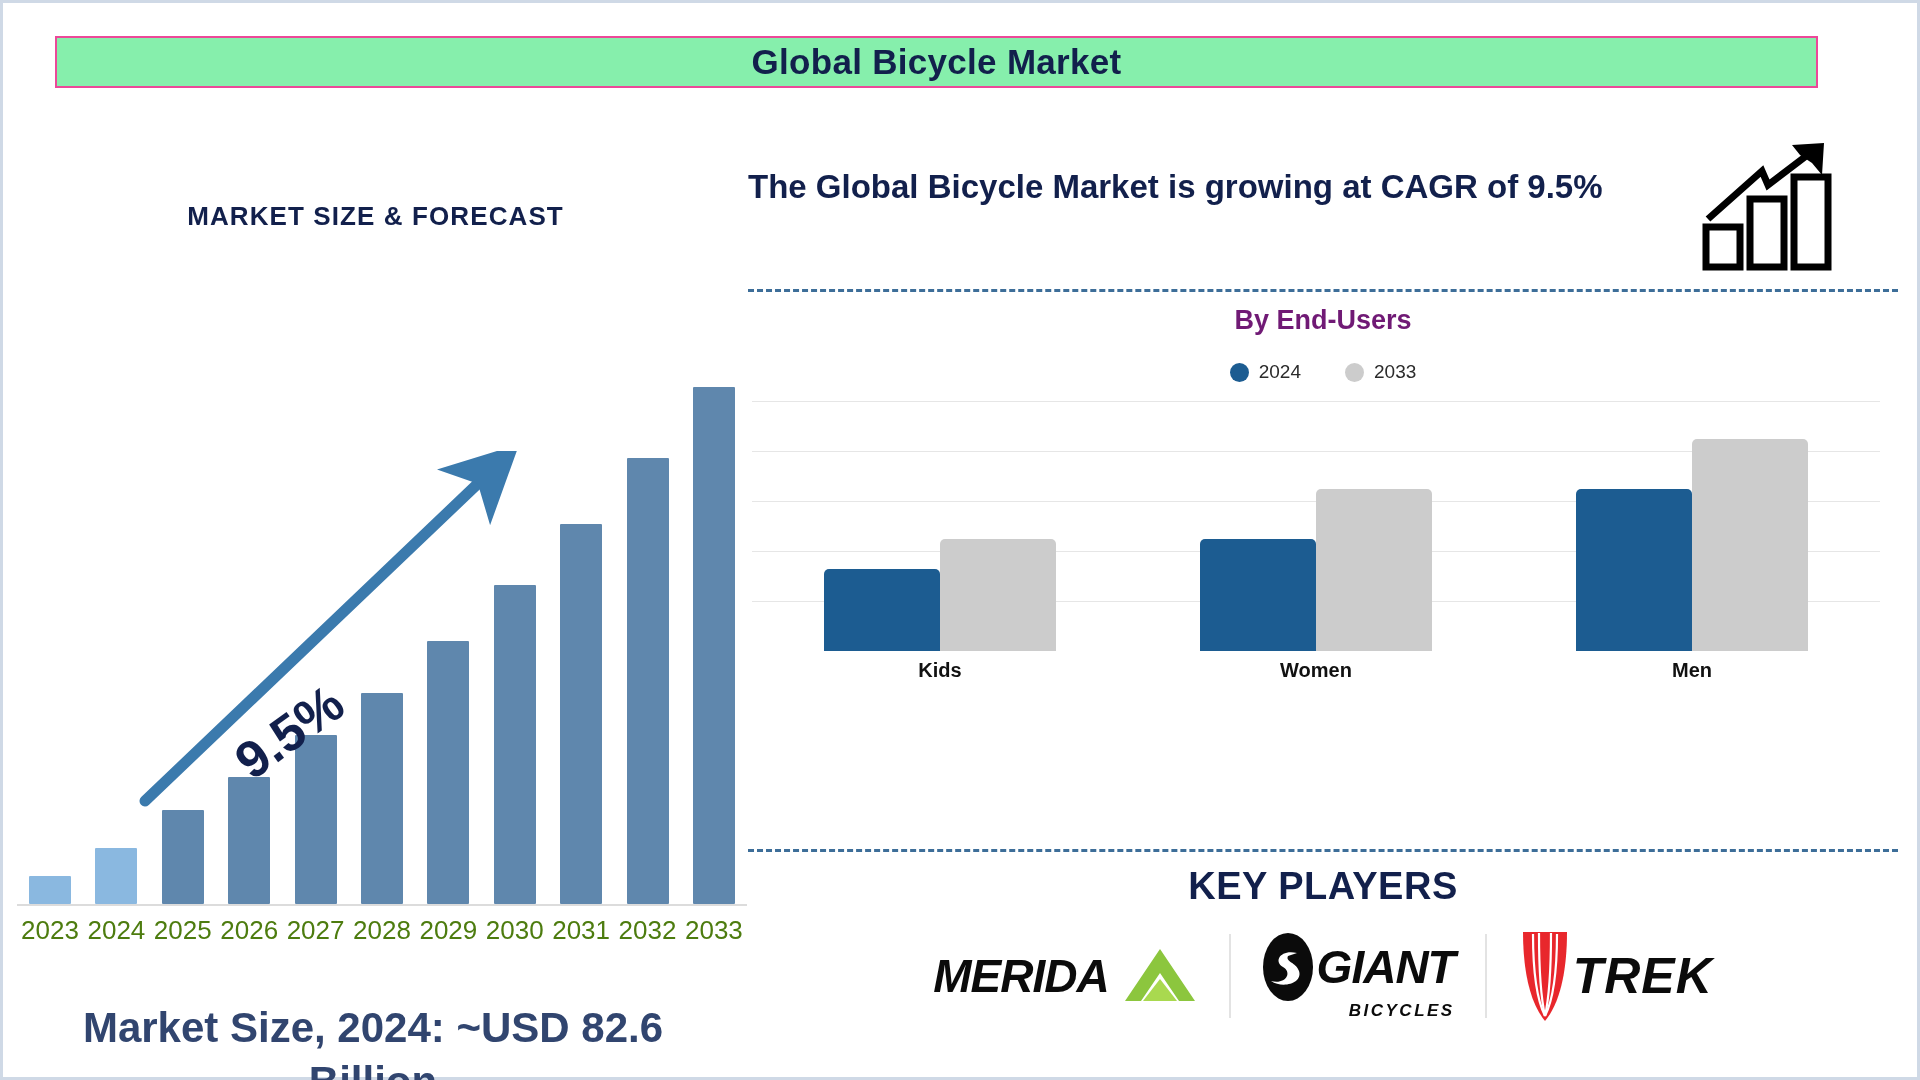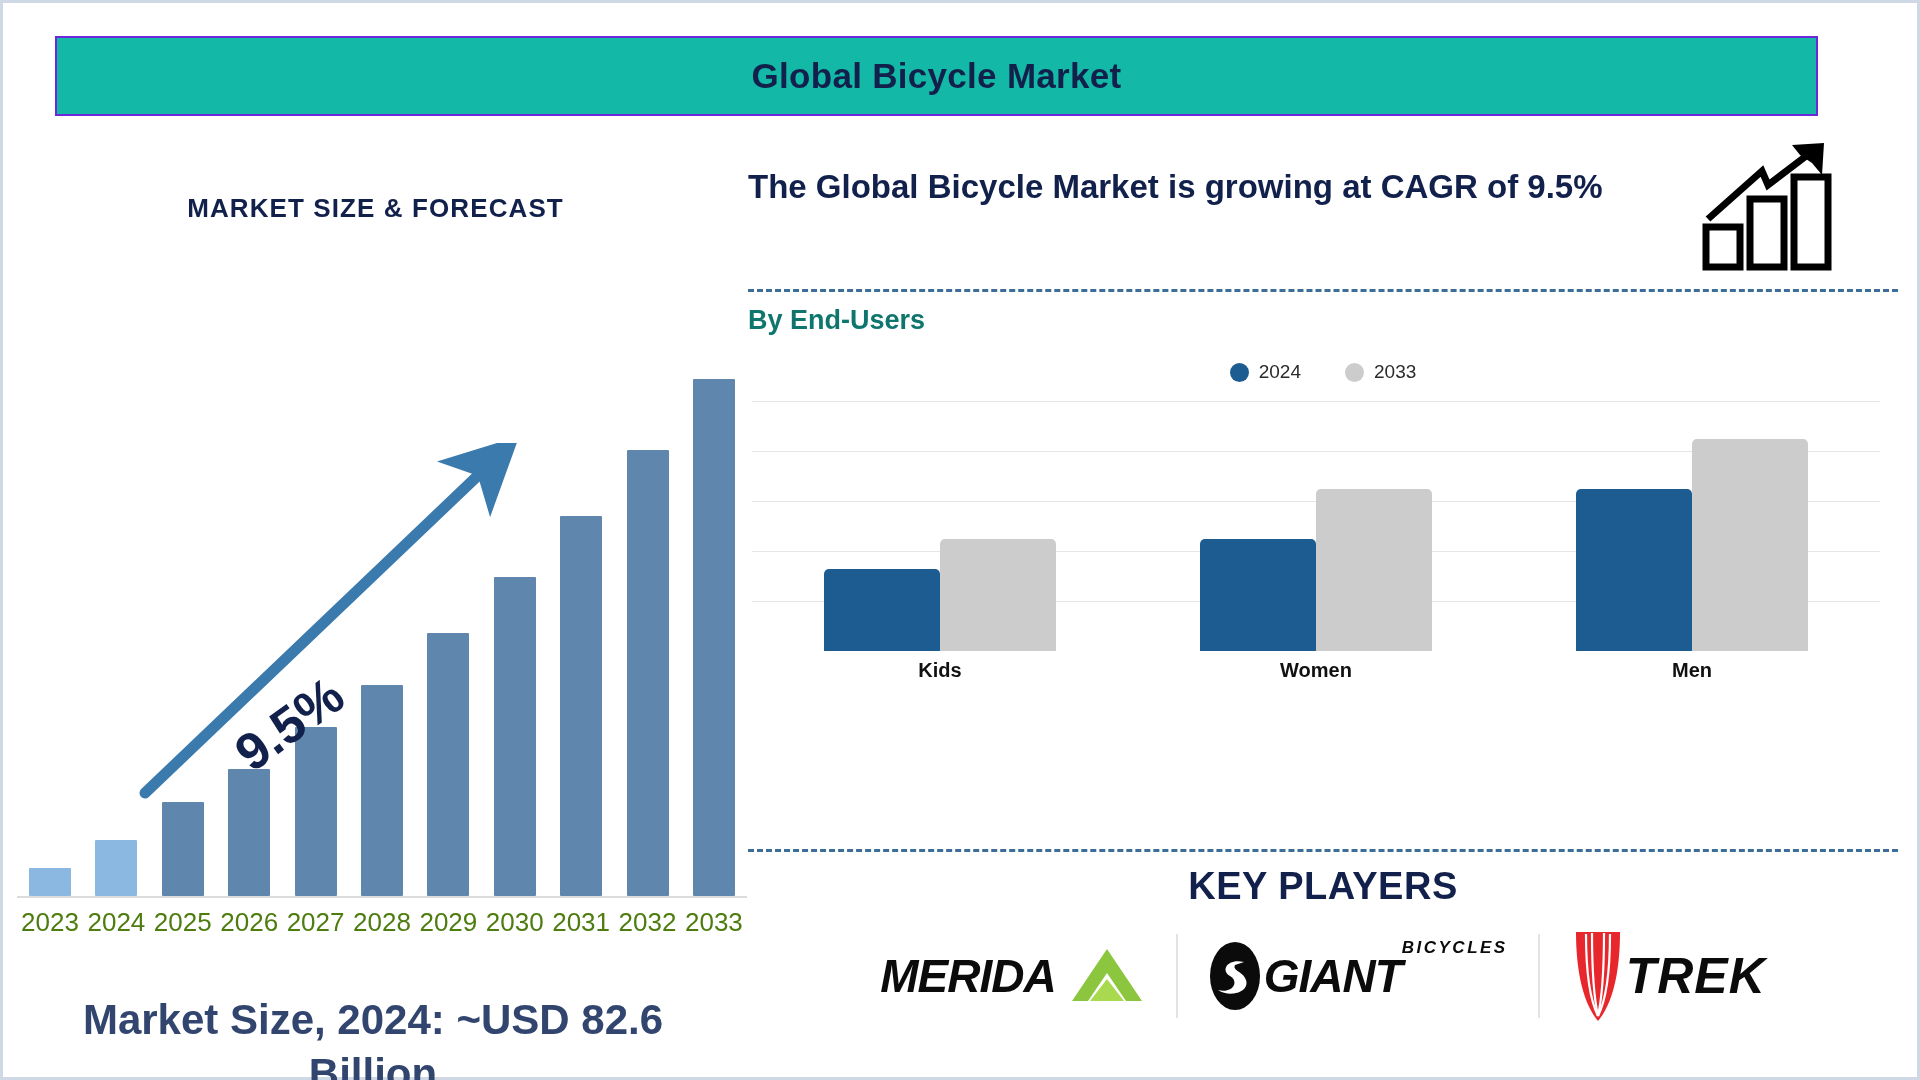--- a/index.html
+++ b/index.html
@@ -13,34 +13,34 @@
     position: relative;
     width: 1920px; height: 1080px;
     background: #ffffff;
     border: 3px solid #cfd9e6;
   }
 
   
   .title-box {
     position: absolute;
     left: 52px; top: 33px;
-    width: 1763px; height: 80px;
-    border: 2px solid #6d28d9;
-    background: #14b8a6;
+    width: 1763px; height: 52px;
+    border: 2px solid #ec4899;
+    background: #86efac;
     display: flex; align-items: center; justify-content: center;
   }
   .title-text {
     font-size: 35px; font-weight: bold;
     color: #12204c;
     letter-spacing: 0.3px;
     white-space: nowrap;
   }
 
   
-  .left-panel { position: absolute; left: 0; top: 110px; width: 745px; height: 960px; padding-left: 35px; }
+  .left-panel { position: absolute; left: 0; top: 118px; width: 745px; height: 960px; padding-left: 35px; }
 
   .mkt-size-heading {
     position: absolute; left: 0; top: 80px; width: 745px;
     text-align: center;
     font-size: 26px; font-weight: bold;
     color: #12204c; letter-spacing: 1.1px;
   }
 
   .left-chart {
     position: absolute;
@@ -101,21 +101,22 @@
 
   .dash-sep {
     position: absolute; left: 0; width: 1150px; height: 0;
     border-top: 3px dashed #3d6e99;
   }
   .dash-top { top: 176px; }
   .dash-bottom { top: 736px; }
 
   .end-users-title {
     position: absolute; left: 0; top: 192px; width: 1150px;
-    font-size: 27px; font-weight: bold; color: #0f766e;
+    text-align: center;
+    font-size: 27px; font-weight: bold; color: #701a75;
   }
   .legend {
     position: absolute; left: 0; top: 248px; width: 1150px;
     display: flex; justify-content: center; gap: 44px; align-items: center;
   }
   .legend-item { display: flex; align-items: center; gap: 10px; }
   .legend-dot { width: 19px; height: 19px; border-radius: 50%; display: inline-block; }
   .legend-label { font-size: 19px; color: #2b2b2b; }
 
   .grp-chart {
@@ -149,21 +150,21 @@
   .logo-merida { gap: 12px; }
   .logo-word {
     font-size: 46px; font-weight: bold; font-style: italic;
     letter-spacing: -1px; color: #0b0b0b;
     font-family: "Liberation Sans", sans-serif;
   }
   .logo-trek-word {
     font-size: 50px; font-weight: bold; font-style: italic;
     letter-spacing: 1px; color: #0b0b0b;
   }
-  .giant-stack { display: flex; align-items: flex-start; }
+  .giant-stack { display: flex; flex-direction: column; align-items: flex-end; }
   .giant-main { display: flex; align-items: center; gap: 2px; }
   .giant-sub {
     font-size: 17px; font-weight: bold; font-style: italic;
     letter-spacing: 2.5px; color: #0b0b0b; margin-top: -2px;
   }
   .divider-v { width: 2px; height: 84px; background: #e3e3e3; }
 </style>
 </head>
 <body>
 

